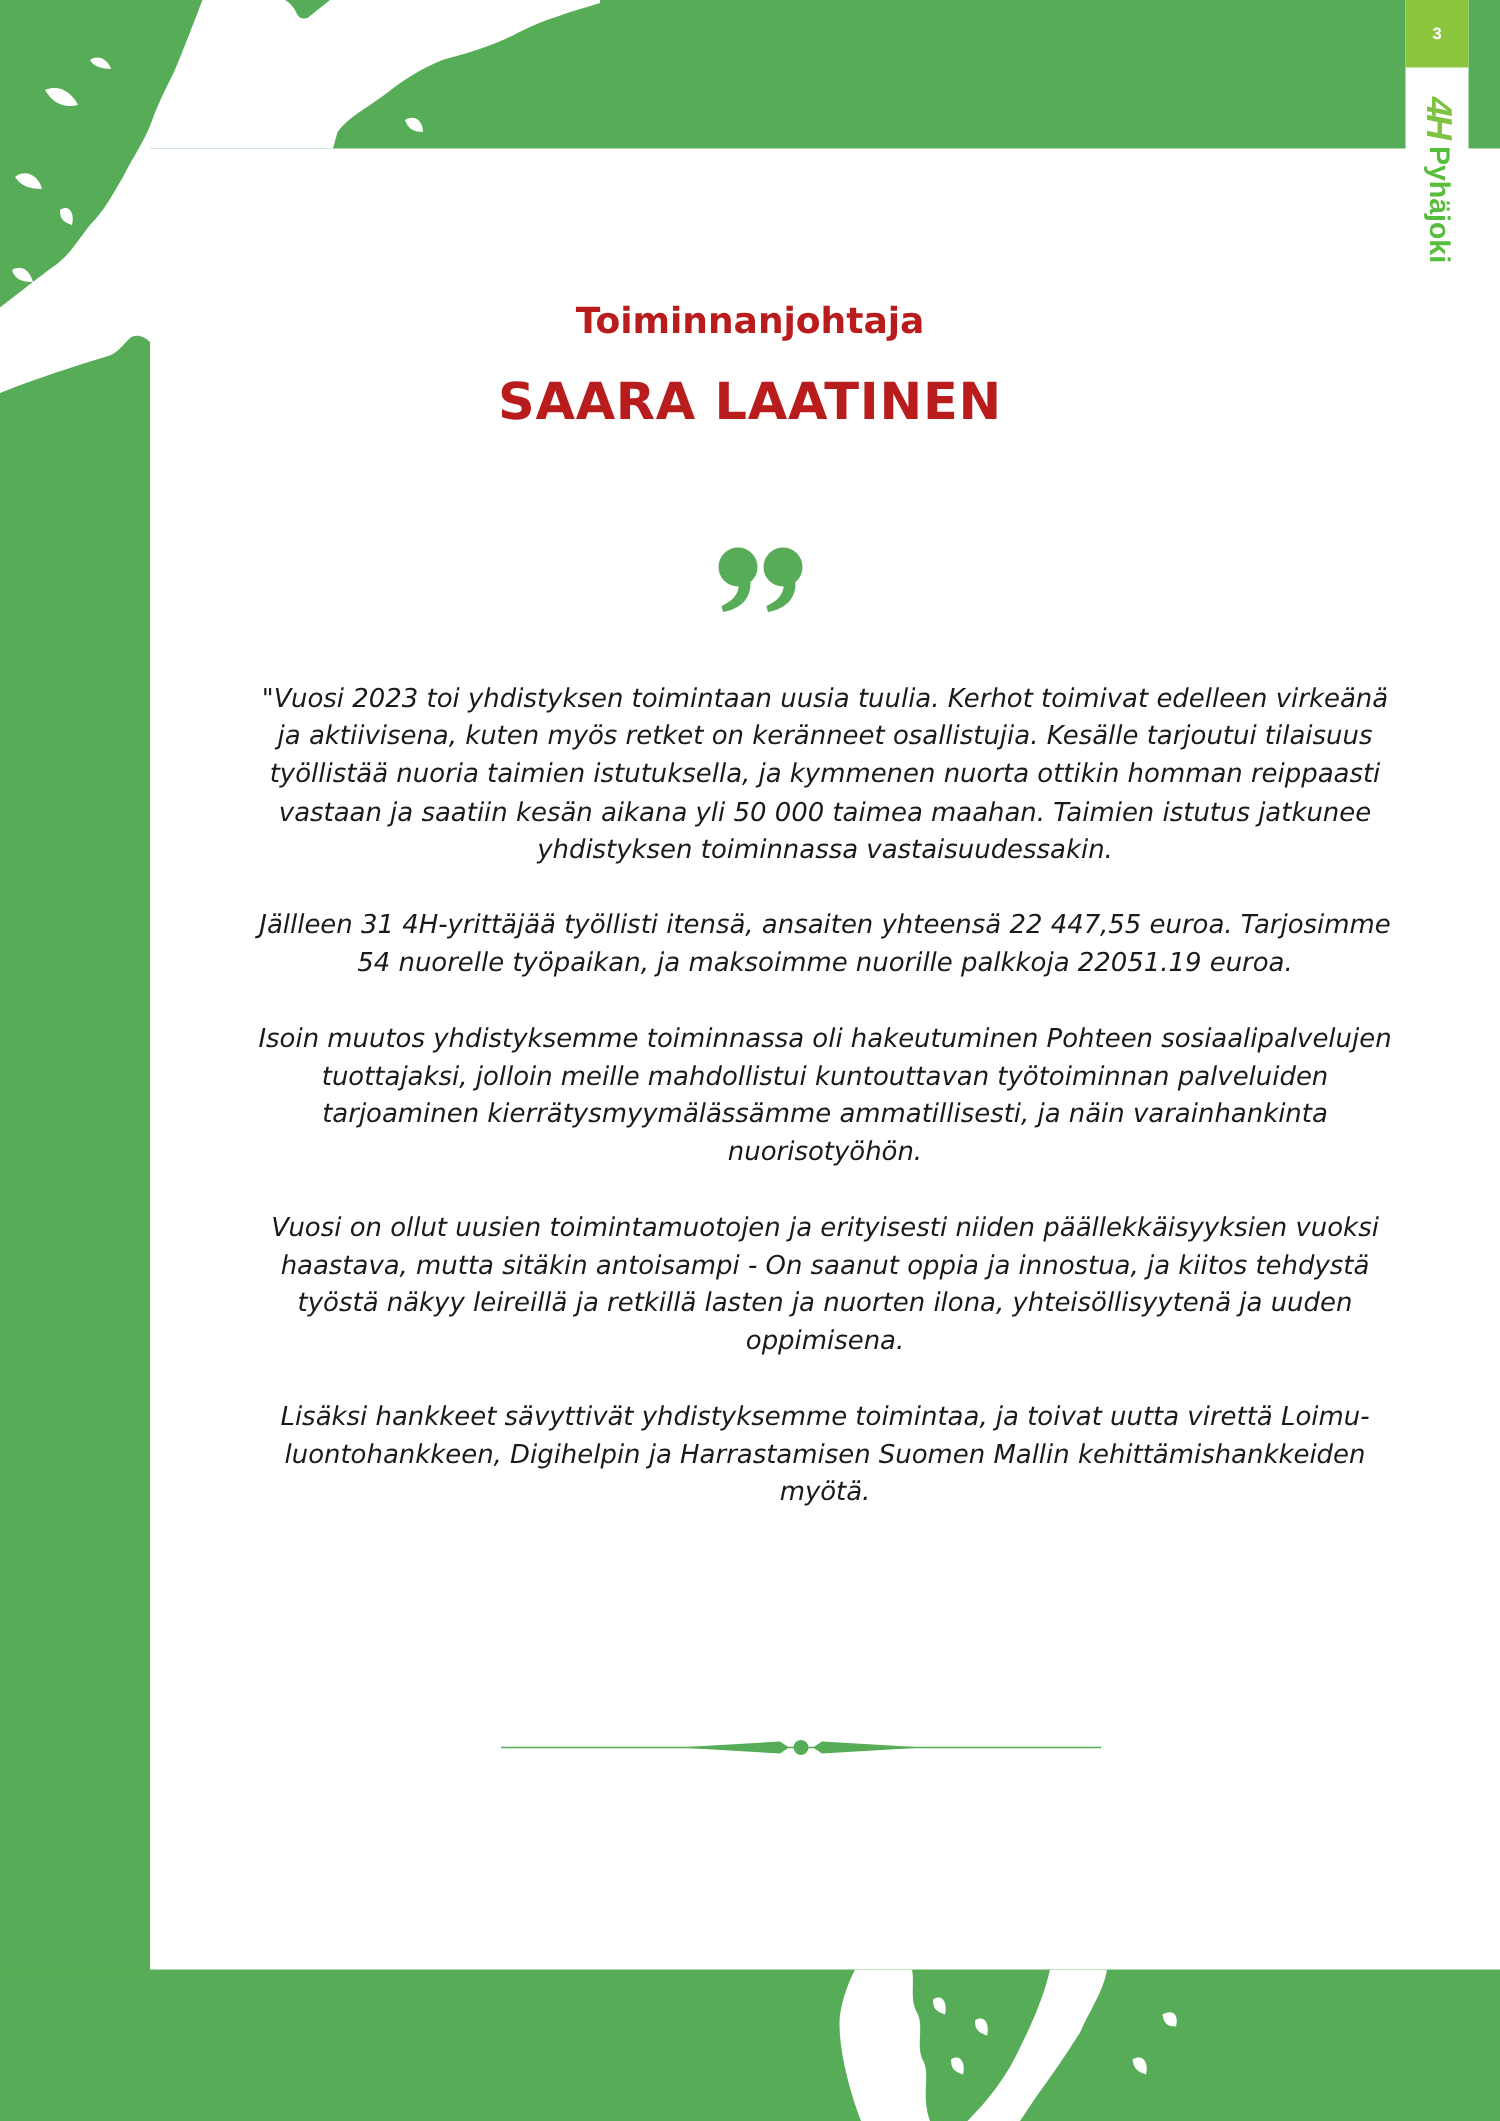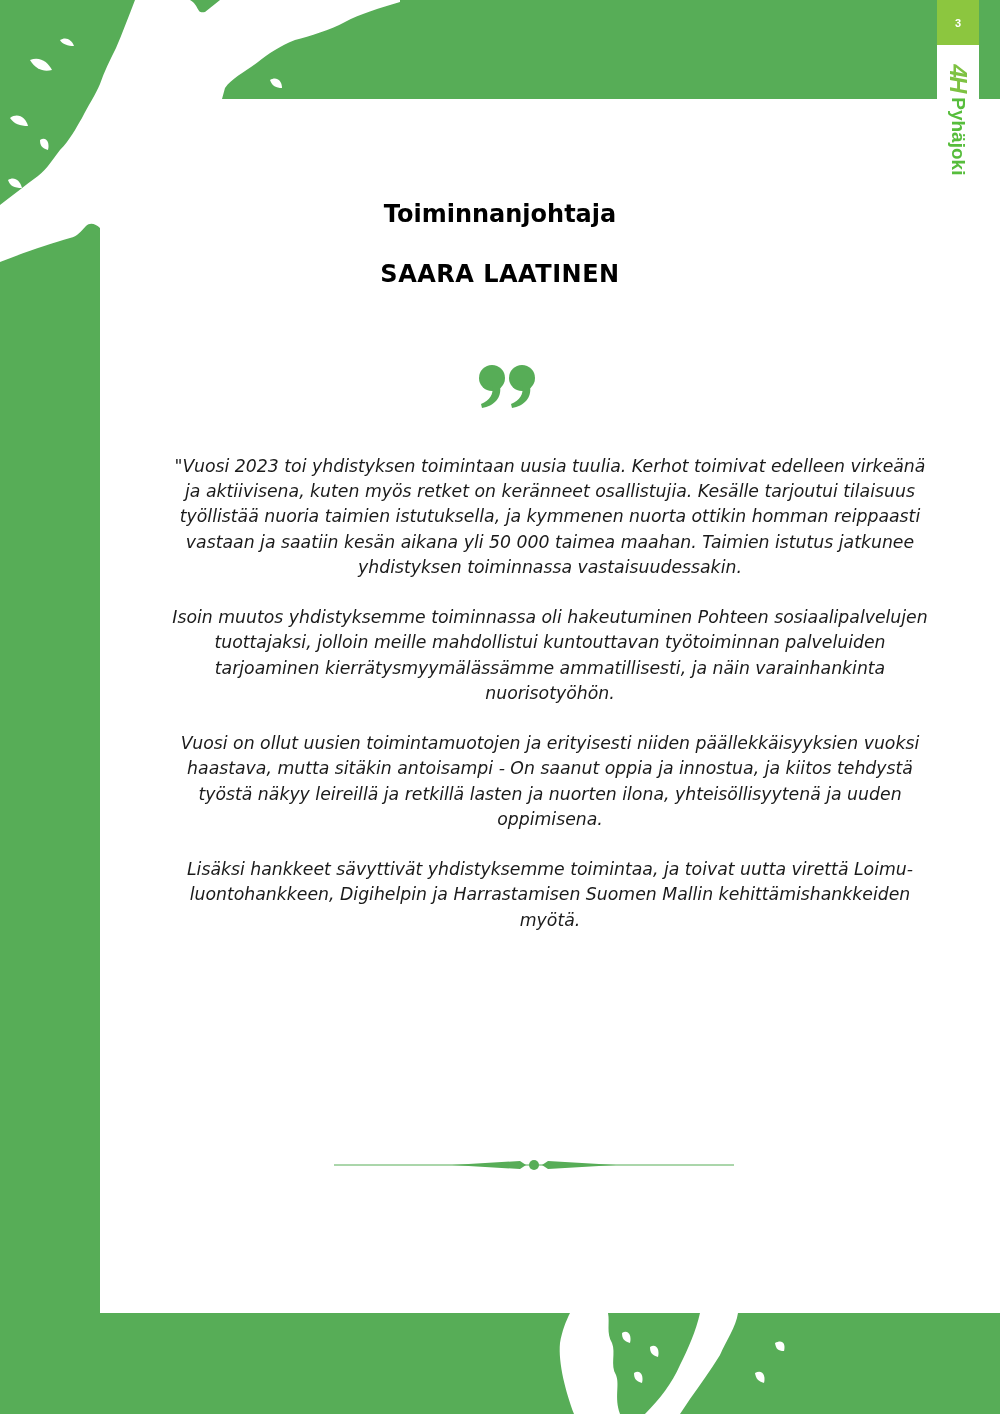--- a/index.html
+++ b/index.html
@@ -29,25 +29,25 @@
     .logo-inner {
       position: absolute; left: 21px; top: 75px;
       transform: translate(-50%, -50%) rotate(90deg);
       white-space: nowrap; color: #57bd3c;
       font-family: "Liberation Sans", sans-serif; font-weight: bold;
       display: flex; align-items: center; gap: 6px;
     }
     .logo-mark { font-size: 24px; letter-spacing: -2px; font-style: italic; color: #7ec242; }
     .logo-text { font-size: 19px; }
     .title {
-      position: absolute; left: 100px; width: 800px; text-align: center; color: #000000;
+      position: absolute; left: 100px; width: 800px; text-align: center; color: #b91c1c;
       font-family: "DejaVu Sans", sans-serif; font-weight: bold;
     }
     .role { top: 200px; font-size: 24px; }
-    .name { top: 260px; font-size: 24px; letter-spacing: 0.5px; }
+    .name { top: 248px; font-size: 34px; letter-spacing: 0.5px; }
     .quote-mark {
       position: absolute; left: 470px; top: 352px; width: 70px; height: 60px;
     }
     .body-text {
       position: absolute; left: 170px; top: 454px; width: 760px;
       text-align: center; font-style: italic; color: #1a1a1a;
       font-family: "DejaVu Sans", sans-serif; font-size: 17.3px; line-height: 25.2px;
     }
     .body-text p { margin: 0 0 25.2px 0; }
     .divider { position: absolute; left: 334px; top: 1155px; width: 400px; height: 20px; }
@@ -99,20 +99,21 @@
   <g fill="#57ad57">
     <circle cx="22" cy="26" r="13"></circle>
     <path d="M30,34 C32,46 24,54 12,56 L11,52 C20,48 24,42 22,34 Z"></path>
     <circle cx="52" cy="26" r="13"></circle>
     <path d="M60,34 C62,46 54,54 42,56 L41,52 C50,48 54,42 52,34 Z"></path>
   </g>
 </svg>
 
 <div class="body-text">
   <p>"Vuosi 2023 toi yhdistyksen toimintaan uusia tuulia. Kerhot toimivat edelleen virkeänä ja aktiivisena, kuten myös retket on keränneet osallistujia. Kesälle tarjoutui tilaisuus työllistää nuoria taimien istutuksella, ja kymmenen nuorta ottikin homman reippaasti vastaan ja saatiin kesän aikana yli 50 000 taimea maahan. Taimien istutus jatkunee yhdistyksen toiminnassa vastaisuudessakin.</p>
+  <p>Jällleen 31 4H-yrittäjää työllisti itensä, ansaiten yhteensä 22 447,55 euroa. Tarjosimme 54 nuorelle työpaikan, ja maksoimme nuorille palkkoja 22051.19 euroa.</p>
   <p>Isoin muutos yhdistyksemme toiminnassa oli hakeutuminen Pohteen sosiaalipalvelujen tuottajaksi, jolloin meille mahdollistui kuntouttavan työtoiminnan palveluiden tarjoaminen kierrätysmyymälässämme ammatillisesti, ja näin varainhankinta nuorisotyöhön.</p>
   <p>Vuosi on ollut uusien toimintamuotojen ja erityisesti niiden päällekkäisyyksien vuoksi haastava, mutta sitäkin antoisampi - On saanut oppia ja innostua, ja kiitos tehdystä työstä näkyy leireillä ja retkillä lasten ja nuorten ilona, yhteisöllisyytenä ja uuden oppimisena.</p>
   <p>Lisäksi hankkeet sävyttivät yhdistyksemme toimintaa, ja toivat uutta virettä Loimu-luontohankkeen, Digihelpin ja Harrastamisen Suomen Mallin kehittämishankkeiden myötä.</p>
 </div>
 
 <svg class="divider" viewBox="0 0 400 20">
   <line x1="0" y1="10" x2="400" y2="10" stroke="#57ad57" stroke-width="1"></line>
   <path fill="#57ad57" d="M118,10 L186,6 L192,10 L186,14 Z"></path>
   <path fill="#57ad57" d="M282,10 L214,6 L208,10 L214,14 Z"></path>
   <circle cx="200" cy="10" r="5" fill="#57ad57"></circle>

